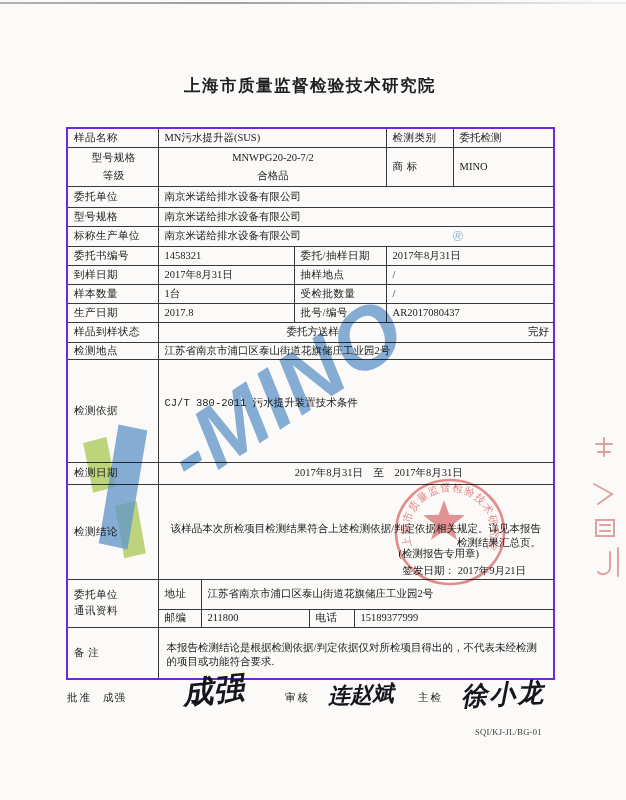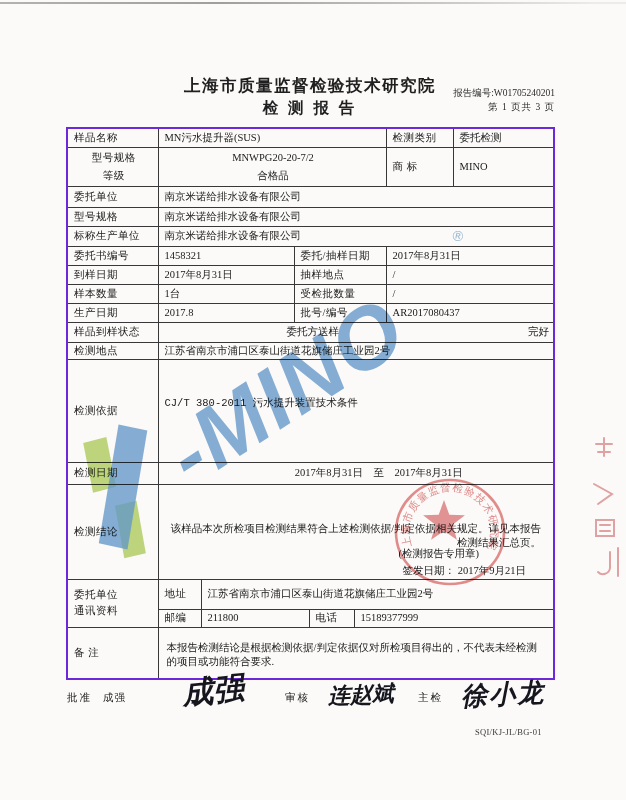--- a/index.html
+++ b/index.html
@@ -50,23 +50,20 @@
   .reg-mark{position:absolute;left:451px;top:228px;font-size:14px;color:#8fb0d0;opacity:.85;
     transform:rotate(12deg);font-family:"DejaVu Sans",sans-serif;}
 </style>
 </head>
 <body>
 
 <div class="scan">
   <div class="scan-edge"></div>
 
   <div class="institute">上海市质量监督检验技术研究院</div>
-  <div class="doc-title">检 测 报 告</div>
-  <div class="report-no">报告编号:W01705240201</div>
-  <div class="page-info">第 1 页共 3 页</div>
 
   <table class="report">
     <colgroup>
       <col style="width:91px">
         <col style="width:43px">
         <col style="width:93px">
         <col style="width:15px">
       <col style="width:45px">
         <col style="width:32px">
         <col style="width:67px">

